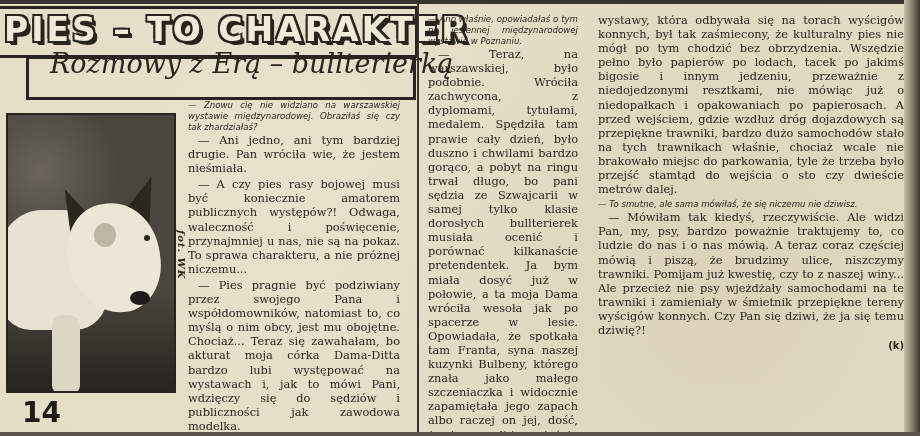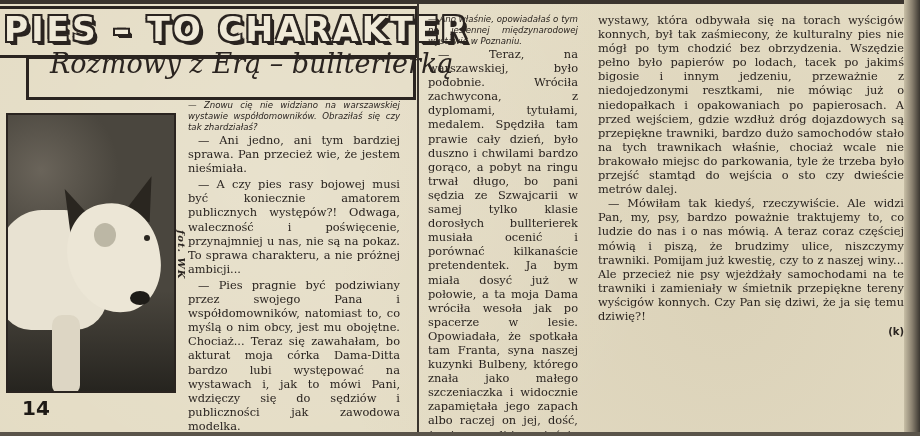--- a/index.html
+++ b/index.html
@@ -27,21 +27,21 @@
   .dog-body{position:absolute;left:-10px;top:95px;width:110px;height:120px;background:#e8e2d2;border-radius:40% 40% 30% 30%;}
   .dog-head{position:absolute;left:60px;top:88px;width:92px;height:110px;background:#ece6d6;border-radius:45% 50% 45% 55%;transform:rotate(-8deg);}
   .dog-leg{position:absolute;left:44px;top:200px;width:28px;height:80px;background:#ddd6c4;border-radius:10px;}
   .ear{position:absolute;width:0;height:0;border-left:14px solid transparent;border-right:14px solid transparent;border-bottom:44px solid #2a2620;}
   .ear.l{left:52px;top:72px;transform:rotate(-25deg);}
   .ear.r{left:122px;top:60px;transform:rotate(20deg);}
   .nose{position:absolute;left:122px;top:176px;width:20px;height:14px;background:#1e1c18;border-radius:50%;}
   .eye{position:absolute;left:136px;top:120px;width:6px;height:6px;background:#2a2620;border-radius:50%;}
   .eyepatch{position:absolute;left:86px;top:108px;width:22px;height:24px;background:#a8a290;border-radius:50%;opacity:.7;}
   .fot{position:absolute;left:176px;top:230px;writing-mode:vertical-rl;font-size:10px;font-style:italic;font-weight:bold;color:#2a2420;letter-spacing:1px;}
-  .pagenum{position:absolute;left:22px;top:396px;font-family:"DejaVu Sans","Liberation Sans",sans-serif;font-weight:bold;font-size:20px;color:#1e1a16;}
+  .pagenum{position:absolute;left:22px;top:396px;font-family:"DejaVu Sans","Liberation Sans",sans-serif;font-weight:bold;font-size:28px;color:#1e1a16;}
   .col{position:absolute;font-size:11.4px;line-height:14.1px;text-align:justify;}
   .col p{margin:0;}
   .q{font-family:"DejaVu Sans","Liberation Sans",sans-serif;font-style:italic;font-weight:normal;font-size:8.6px;line-height:11px;margin:0 0 2px 0;color:#2a2420;}
   .a{text-indent:10px;margin-bottom:2px !important;}
   .c1{left:188px;top:100px;width:212px;}
   .c2{left:428px;top:14px;width:150px;}
   .c3{left:598px;top:13px;width:306px;}
   .sig{float:right;font-weight:bold;font-family:"DejaVu Sans","Liberation Sans",sans-serif;font-size:10px;}
   .cut{position:absolute;left:0;top:0;width:904px;height:432px;overflow:hidden;}
 </style>
@@ -70,33 +70,34 @@
       <div class="dog-head"></div>
       <div class="eyepatch"></div>
       <div class="eye"></div>
       <div class="nose"></div>
     </div>
     <div class="fot">fot. WK</div>
 
     <div class="pagenum">14</div>
 
     <div class="col c1">
-      <p class="q">— Znowu cię nie widziano na warszawskiej wystawie współdomowników. Obraziłaś się czy tak zhardziałaś?</p>
-      <p class="a">— Ani jedno, ani tym bardziej sprawa. Pan przecież wie, że jestem nieśmiała.</p>
-      <p class="a">— A czy pies rasy bojowej musi być koniecznie amatorem publicznych występów?! Odwaga, waleczność i poświęcenie, przynajmniej u nas, nie są na pokaz. To sprawa charakteru, a nie próżnej ambicji...</p>
+      <p class="q">— Znowu cię nie widziano na warszawskiej wystawie międzynarodowej. Obraziłaś się czy tak zhardziałaś?</p>
+      <p class="a">— Ani jedno, ani tym bardziej drugie. Pan wróciła wie, że jestem nieśmiała.</p>
+      <p class="a">— A czy pies rasy bojowej musi być koniecznie amatorem publicznych występów?! Odwaga, waleczność i poświęcenie, przynajmniej u nas, nie są na pokaz. To sprawa charakteru, a nie próżnej niczemu...</p>
       <p class="a">— Pies pragnie być podziwiany przez swojego Pana i współdomowników, natomiast to, co myślą o nim obcy, jest mu obojętne. Chociaż... Teraz się zawahałam, bo akturat moja córka Dama-Ditta bardzo lubi występować na wystawach i, jak to mówi Pani, wdzięczy się do sędziów i publiczności jak zawodowa modelka.</p>
     </div>
 
     <div class="col c2">
       <p class="q">— Ano właśnie, opowiadałaś o tym po jesiennej międzynarodowej wystawie w Poznaniu.</p>
       <p class="a">— Teraz, na warszawskiej, było podobnie. Wróciła zachwycona, z dyplomami, tytułami, medalem. Spędziła tam prawie cały dzień, było duszno i chwilami bardzo gorąco, a pobyt na ringu trwał długo, bo pani sędzia ze Szwajcarii w samej tylko klasie dorosłych bullterierek musiała ocenić i porównać kilkanaście pretendentek. Ja bym miała dosyć już w połowie, a ta moja Dama wróciła wesoła jak po spacerze w lesie. Opowiadała, że spotkała tam Franta, syna naszej kuzynki Bulbeny, którego znała jako małego szczeniaczka i widocznie zapamiętała jego zapach albo raczej on jej, dość, że się poznali i przyjaźnie obwąchali. Frant wygrał w swojej klasie, więc go Dama szturchnęła nosem w dowód uznania, no i tyle. Ale opowiadała też o rzeczach smutnych, którymi bardzo się przejęłam, bo ja ją wychowywałam starannie, zawsze uczyłam, że trzeba z największym szacunkiem przyjmować wszystko, co ludzie mówią i robią...</p>
 
     </div>
 
     <div class="col c3">
       <p>wystawy, która odbywała się na torach wyścigów konnych, był tak zaśmiecony, że kulturalny pies nie mógł po tym chodzić bez obrzydzenia. Wszędzie pełno było papierów po lodach, tacek po jakimś bigosie i innym jedzeniu, przeważnie z niedojedzonymi resztkami, nie mówiąc już o niedopałkach i opakowaniach po papierosach. A przed wejściem, gdzie wzdłuż dróg dojazdowych są przepiękne trawniki, bardzo dużo samochodów stało na tych trawnikach właśnie, chociaż wcale nie brakowało miejsc do parkowania, tyle że trzeba było przejść stamtąd do wejścia o sto czy dwieście metrów dalej.</p>
+      <p class="q" style="margin-top:3px;">— To smutne, ale sama mówiłaś, że się niczemu nie dziwisz.</p>
       <p class="a">— Mówiłam tak kiedyś, rzeczywiście. Ale widzi Pan, my, psy, bardzo poważnie traktujemy to, co ludzie do nas i o nas mówią. A teraz coraz częściej mówią i piszą, że brudzimy ulice, niszczymy trawniki. Pomijam już kwestię, czy to z naszej winy... Ale przecież nie psy wjeżdżały samochodami na te trawniki i zamieniały w śmietnik przepiękne tereny wyścigów konnych. Czy Pan się dziwi, że ja się temu dziwię?!</p>
       <span class="sig">(k)</span>
     </div>
   </div>
 </div>
 <div class="edge"></div>
 <div class="bottom-edge"></div>
 
 </body></html>

